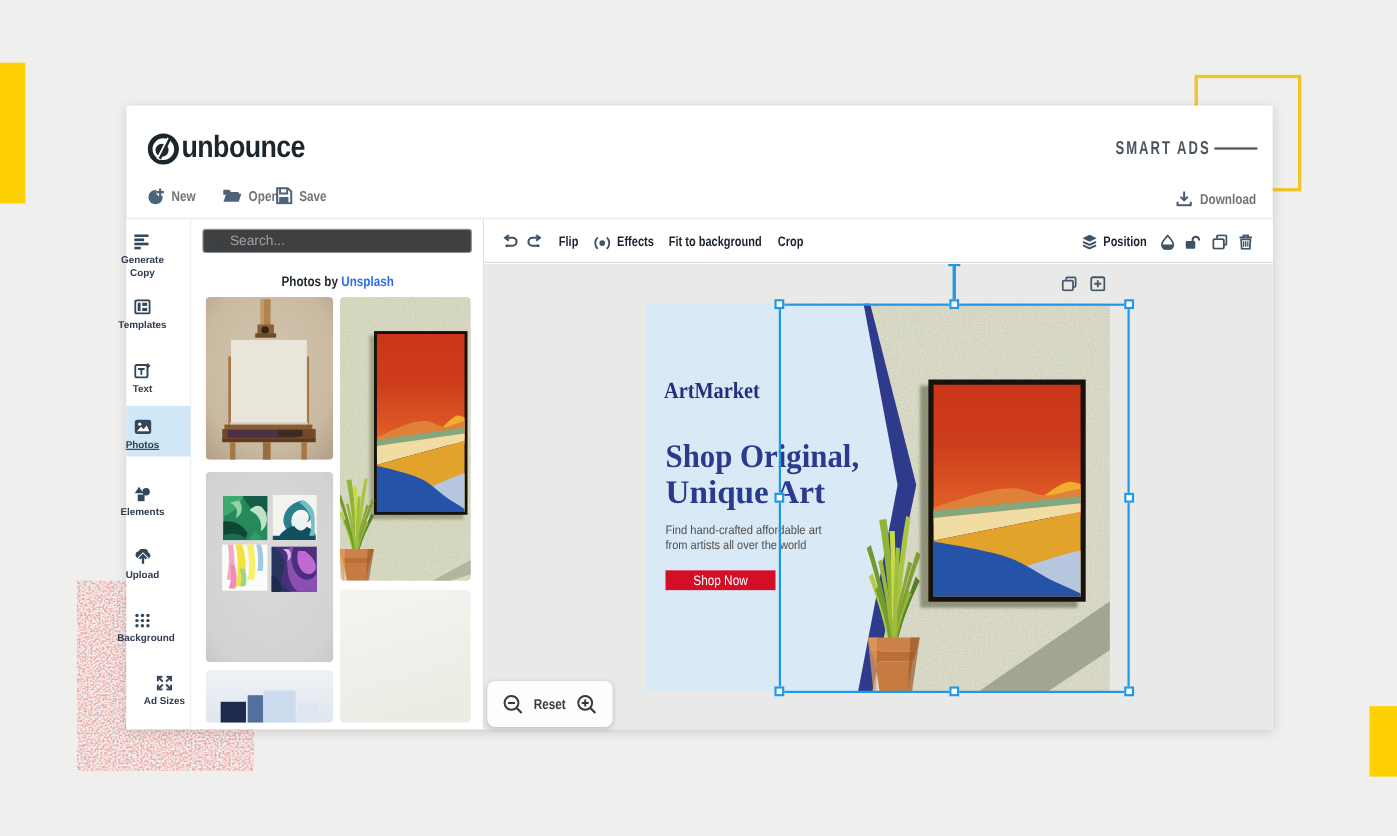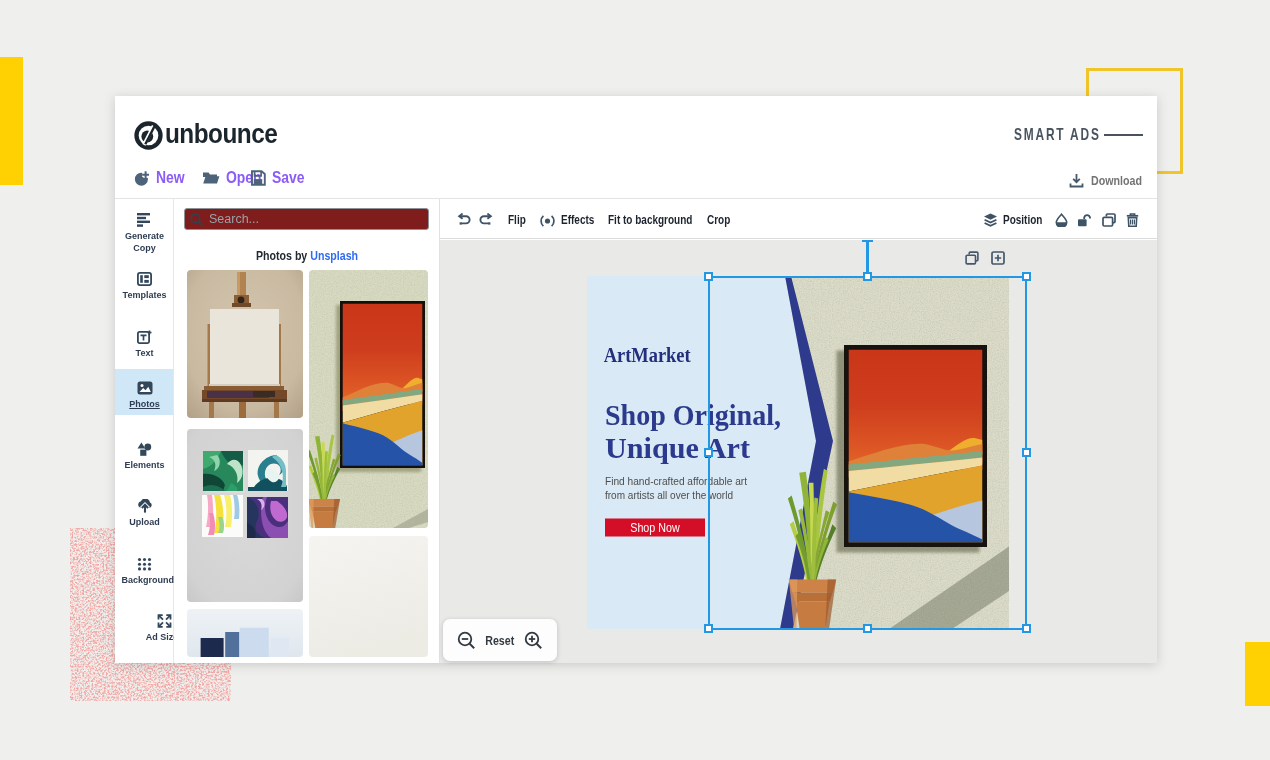--- a/index.html
+++ b/index.html
@@ -13,32 +13,32 @@
 #card { left:115px; top:96px; width:1042px; height:567px; background:#ffffff;
   box-shadow:0 2px 10px rgba(90,90,90,.25); }
 
 #hdrline { left:115px; top:198px; width:1042px; height:1px; background:#e4e4e4; }
 #logo { left:133px; top:120px; }
 #logotext { left:165px; top:118px; font-size:28px; font-weight:bold; color:#1b252c;
   transform:scaleX(0.87); transform-origin:0 0; letter-spacing:-0.6px; }
 #smartads { left:1014px; top:124.5px; font-size:17px; color:#4a545f; letter-spacing:2.6px; font-weight:bold; transform:scaleX(0.70); transform-origin:0 0; white-space:nowrap; }
 #saline { left:1104px; top:134px; width:39px; height:2px; background:#49525e; }
 .filebtn { top:167px; height:22px; display:flex; align-items:center; gap:6px;
-  font-size:17px; font-weight:bold; color:#8b5cf6; }
+  font-size:13px; font-weight:bold; color:#737373; }
 .filebtn span, #dlbtn span { transform:scaleX(0.82); transform-origin:0 50%; display:inline-block; white-space:nowrap; }
 #dlbtn { left:1069px; top:171px; height:18px; display:flex; align-items:center; gap:7px;
   font-size:13px; font-weight:bold; color:#737373; }
 
 #sidebar { left:115px; top:199px; width:59px; height:464px; background:#fff; border-right:1px solid #e7e7e7; }
-.sbitem { left:115px; width:59px; text-align:center; font-size:9px; font-weight:bold; color:#2e3d52; line-height:11.5px; }
+.sbitem { left:100px; width:59px; text-align:center; font-size:9px; font-weight:bold; color:#2e3d52; line-height:11.5px; }
 .sbitem svg { display:block; margin:0 auto 4px auto; }
 #sbsel { left:115px; top:369px; width:58px; height:46px; background:#cfe7f6; }
 
 #panel { left:174px; top:199px; width:266px; height:464px; background:#fff; border-right:1px solid #e2e2e2; }
-#searchbox { left:184px; top:208px; width:245px; height:22px; border:1px solid #8e9297; border-radius:3px; background:#7f1d1d; display:flex; align-items:center; padding-left:5px; gap:6px; }
+#searchbox { left:184px; top:208px; width:245px; height:22px; border:1px solid #8e9297; border-radius:3px; background:#404040; display:flex; align-items:center; padding-left:5px; gap:6px; }
 #searchbox span { color:#9aa1a8; font-size:12.5px; }
 #photosby { left:174px; top:249px; width:266px; text-align:center; font-size:12.5px; font-weight:bold; color:#222a31; transform:scaleX(0.85); transform-origin:50% 0; }
 #photosby a { color:#2f6bf0; text-decoration:none; }
 .thumb { border-radius:4px; overflow:hidden; }
 
 #cbar { left:440px; top:199px; width:717px; height:40px; background:#fff; border-bottom:1px solid #dcdcdc; }
 #canvas { left:440px; top:240px; width:717px; height:423px; background:#e9e9e7; }
 .tbtxt { top:213px; font-size:12.5px; color:#1c242e; font-weight:bold; transform:scaleX(0.8); transform-origin:0 0; white-space:nowrap; }
 .tico { top:213px; }
 #resetbar { left:443px; top:619px; width:114px; height:42px; background:#fdfdfd; border-radius:7px;

